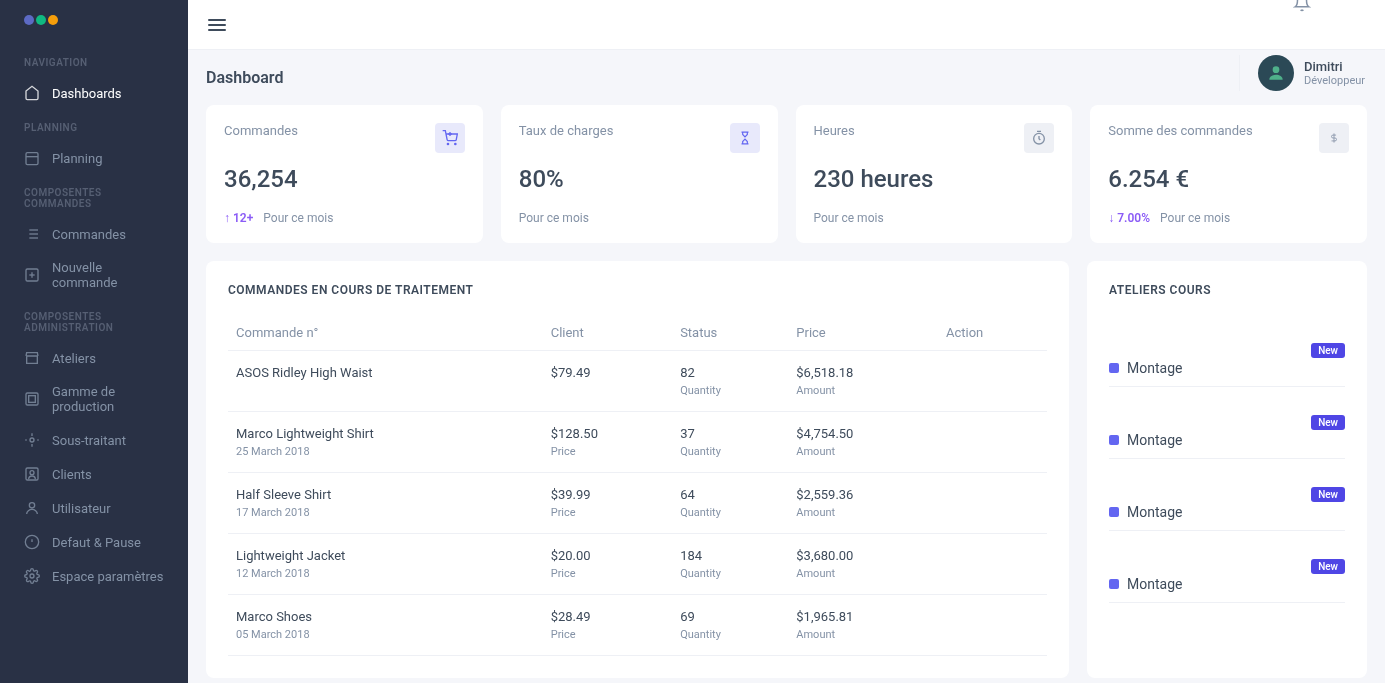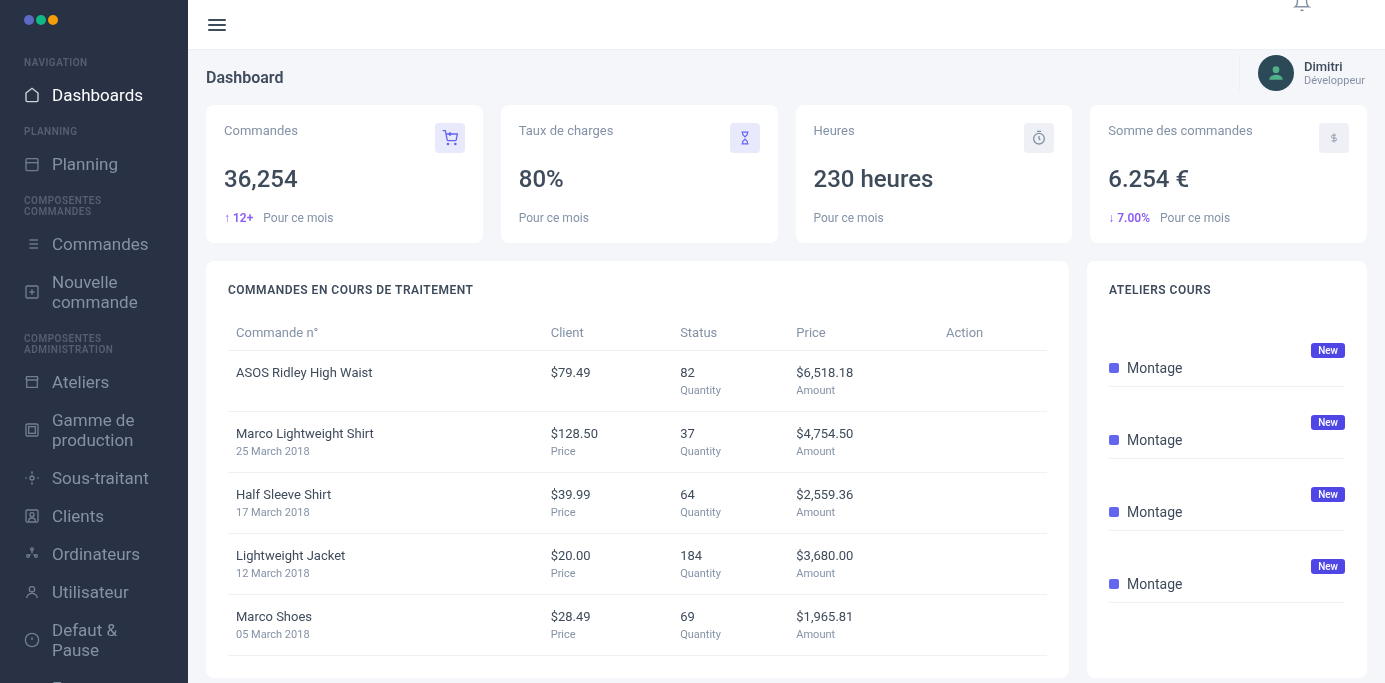--- a/index.html
+++ b/index.html
@@ -2,21 +2,21 @@
 <html><head>
 <meta charset="utf-8">
 <style>
 *{margin:0;padding:0;box-sizing:border-box;}
 body{font-family:-apple-system,BlinkMacSystemFont,"Segoe UI",Roboto,sans-serif;background:#f5f6fa;color:#3e4b5b;font-size:14px;}
 .app{display:flex;min-height:100vh;}
 .sidebar{width:188px;background:#293145;color:#8492a6;flex-shrink:0;padding-top:15px;}
 .logo{padding:0 24px 20px;display:flex;gap:2px;align-items:center;}
 .logo-dot{width:10px;height:10px;border-radius:50%;}
 .section-title{font-size:10px;font-weight:600;letter-spacing:0.5px;color:#565f73;padding:12px 24px 8px;}
-.nav-item{display:flex;align-items:center;gap:12px;padding:9px 24px;color:#8492a6;cursor:pointer;font-size:17px;}
+.nav-item{display:flex;align-items:center;gap:12px;padding:9px 24px;color:#8492a6;cursor:pointer;font-size:13px;}
 .nav-item.active{color:#fff;}
 .nav-icon{width:16px;height:16px;display:inline-flex;align-items:center;justify-content:center;opacity:0.8;}
 .main{flex:1;background:#f5f6fa;}
 .topbar{height:50px;background:#fff;display:flex;align-items:center;justify-content:space-between;padding:0 20px;border-bottom:1px solid #eef0f5;}
 .menu-btn{display:flex;flex-direction:column;gap:3px;cursor:pointer;}
 .menu-btn span{width:18px;height:2px;background:#3e4b5b;border-radius:1px;}
 .topbar-right{display:flex;align-items:center;gap:20px;flex-direction:column;}
 .lang{display:flex;align-items:center;gap:6px;color:#3e4b5b;font-size:13px;cursor:pointer;}
 .flag{display:inline-flex;}
 .notif{position:relative;cursor:pointer;}
@@ -140,31 +140,20 @@
               <rect x="3" y="3" width="18" height="18" rx="2"></rect>
               <circle cx="12" cy="10" r="3"></circle>
               <path d="M7 20c0-3 2-5 5-5s5 2 5 5"></path>
             </svg>
           </span>
           <span>Clients</span>
         </div>
         <div class="nav-item">
           <span class="nav-icon">
             <svg width="16" height="16" viewBox="0 0 24 24" fill="none" stroke="currentColor" stroke-width="2">
-              <circle cx="12" cy="5" r="2"></circle>
-              <circle cx="6" cy="15" r="2"></circle>
-              <circle cx="18" cy="15" r="2"></circle>
-              <path d="M12 7v4M10 13l-3 1M14 13l3 1"></path>
-            </svg>
-          </span>
-          <span>Ordinateurs</span>
-        </div>
-        <div class="nav-item">
-          <span class="nav-icon">
-            <svg width="16" height="16" viewBox="0 0 24 24" fill="none" stroke="currentColor" stroke-width="2">
               <circle cx="12" cy="8" r="4"></circle>
               <path d="M4 21c0-4 4-7 8-7s8 3 8 7"></path>
             </svg>
           </span>
           <span>Utilisateur</span>
         </div>
         <div class="nav-item">
           <span class="nav-icon">
             <svg width="16" height="16" viewBox="0 0 24 24" fill="none" stroke="currentColor" stroke-width="2">
               <circle cx="12" cy="12" r="10"></circle>

